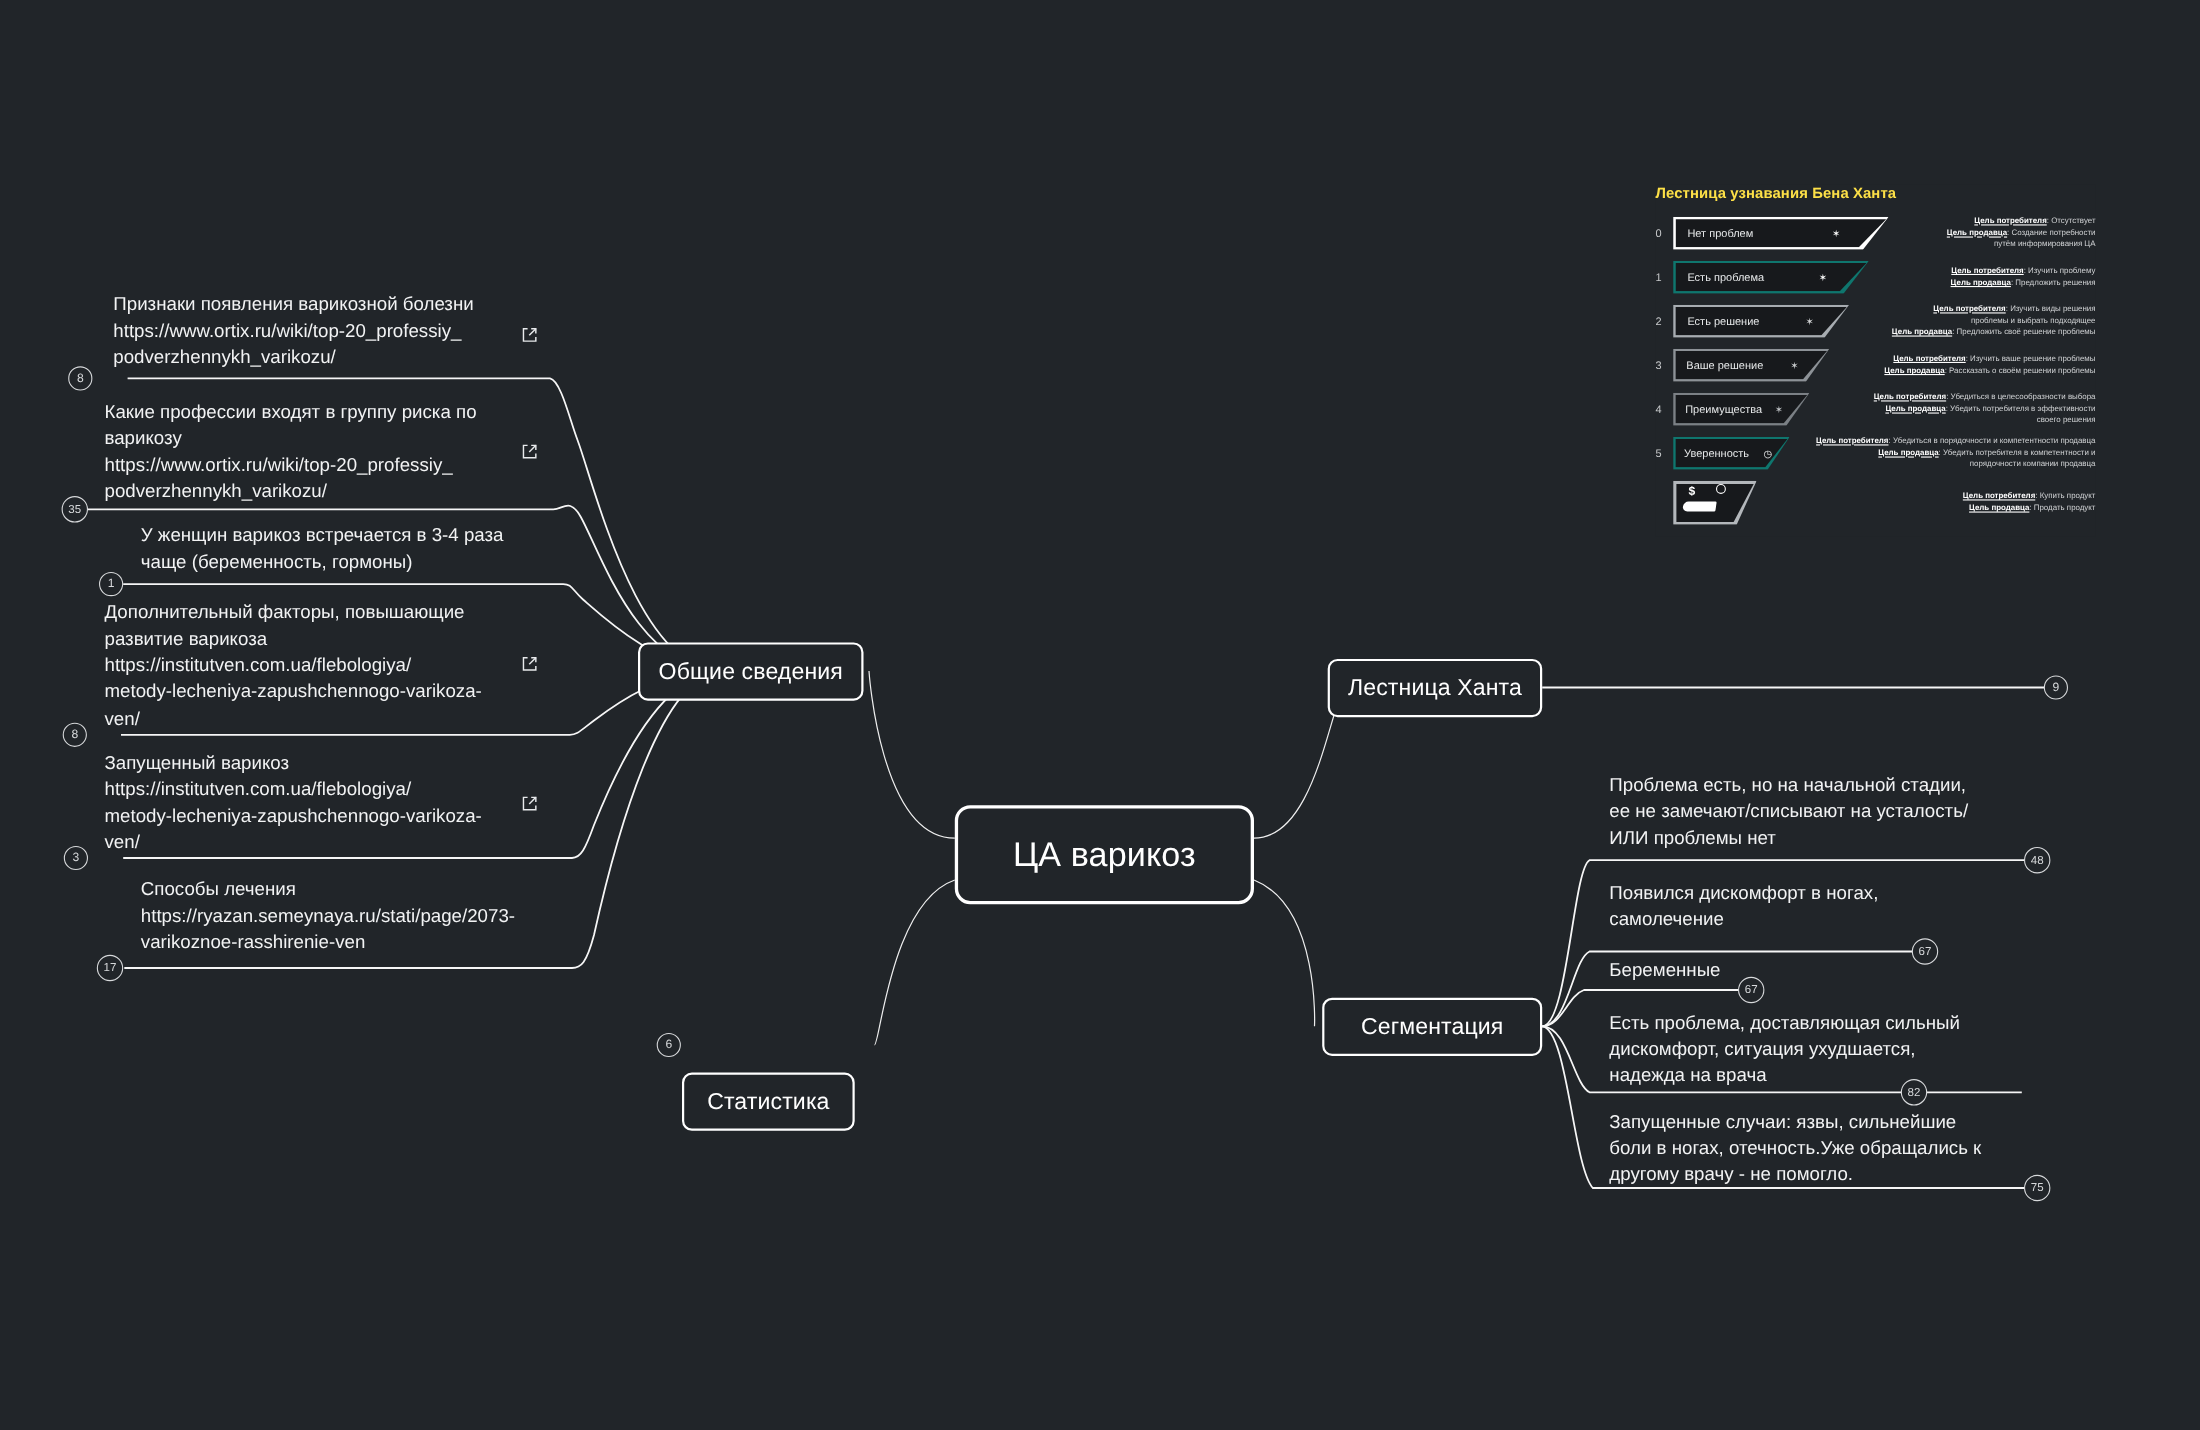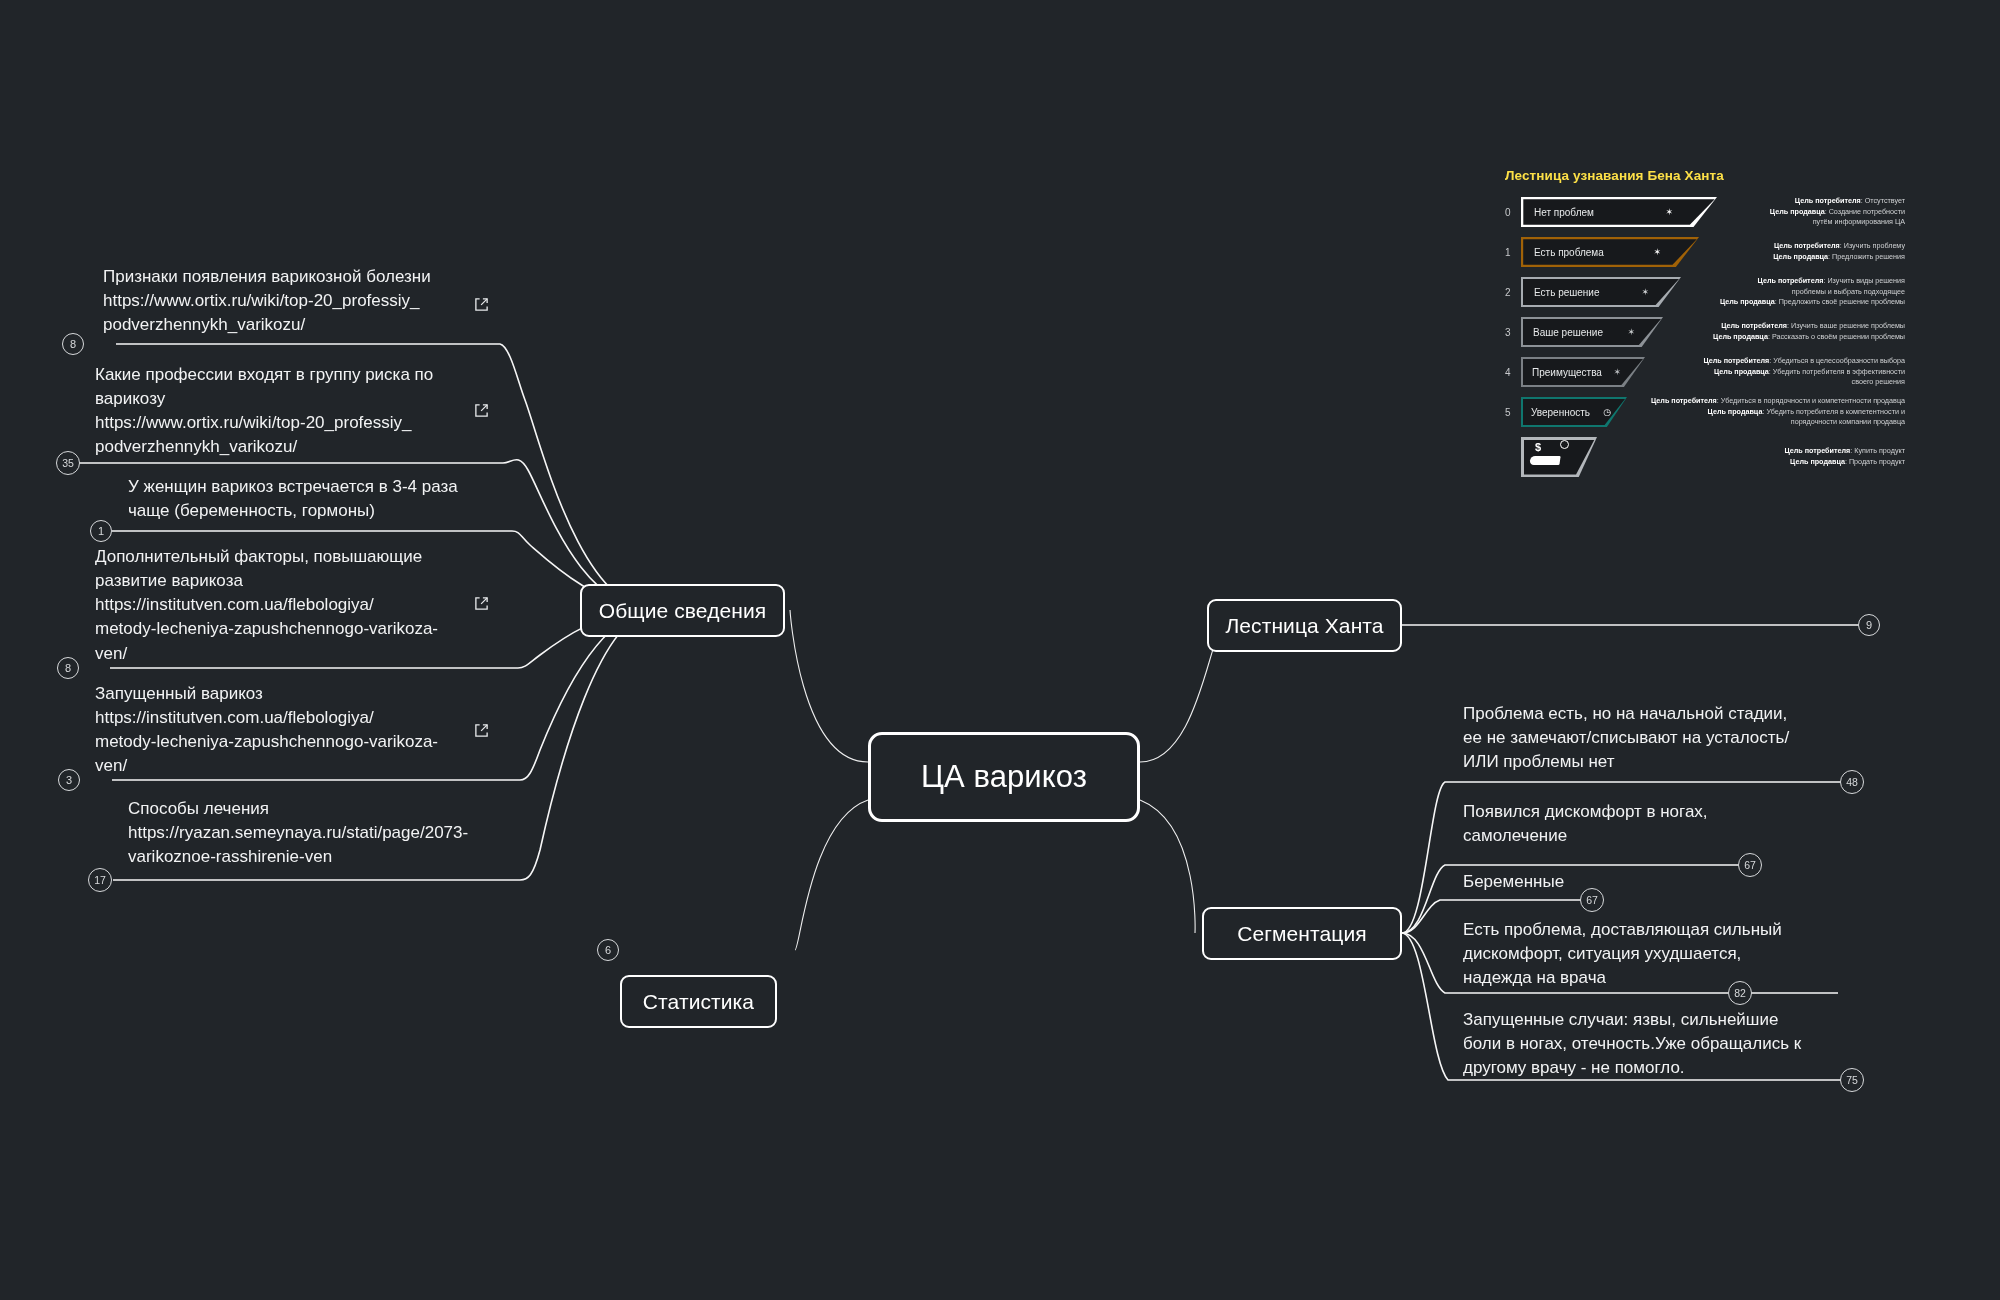--- a/index.html
+++ b/index.html
@@ -125,21 +125,21 @@
     font-size: 9px;
   }
   .hunt-goals {
     flex: 1 1 auto;
     text-align: right;
     padding-left: 12px;
     color: #d0d2d4;
     font-size: 7.2px;
     line-height: 1.5;
   }
-  .hunt-goals b { color: #ffffff; }
+  .hunt-goals b { color: #ffffff; text-decoration: underline; }
   .hunt-goals .g-line { display: block; }
   .pay-row .hunt-shape {
     height: 40px;
     padding-left: 10px;
   }
   .pay-icons { position: relative; width: 58px; height: 34px; }
   .pay-icons .dollar {
     position: absolute; left: 8px; top: 1px;
     color: #fff; font-size: 11px; font-weight: bold;
   }
@@ -313,21 +313,21 @@
       </div>
       <div class="hunt-goals">
         <span class="g-line"><b>Цель потребителя</b>: <span>Отсутствует</span></span>
         <span class="g-line"><b>Цель продавца</b>: <span style="white-space:pre-line;">Создание потребности
 путём информирования ЦА</span></span>
       </div>
     </div>
 
     <div class="hunt-row">
       <div class="hunt-num">1</div>
-      <div class="hunt-shape" style="width:178px; clip-path: polygon(0 0, 100% 0, 87% 100%, 0 100%); background:#a16207; padding:0;">
+      <div class="hunt-shape" style="width:178px; clip-path: polygon(0 0, 100% 0, 87% 100%, 0 100%); background:#0f766e; padding:0;">
         <div style="position:absolute; inset:2.2px; background:#17191c; clip-path: polygon(0 0, 100% 0, 86% 100%, 0 100%);"></div>
         <span class="hunt-label" style="position:relative; margin-left:13px;">Есть проблема</span>
         <span class="hunt-star" style="right:38px;">✶</span>
       </div>
       <div class="hunt-goals">
         <span class="g-line"><b>Цель потребителя</b>: <span>Изучить проблему</span></span>
         <span class="g-line"><b>Цель продавца</b>: <span style="white-space:pre-line;">Предложить решения</span></span>
       </div>
     </div>
 

